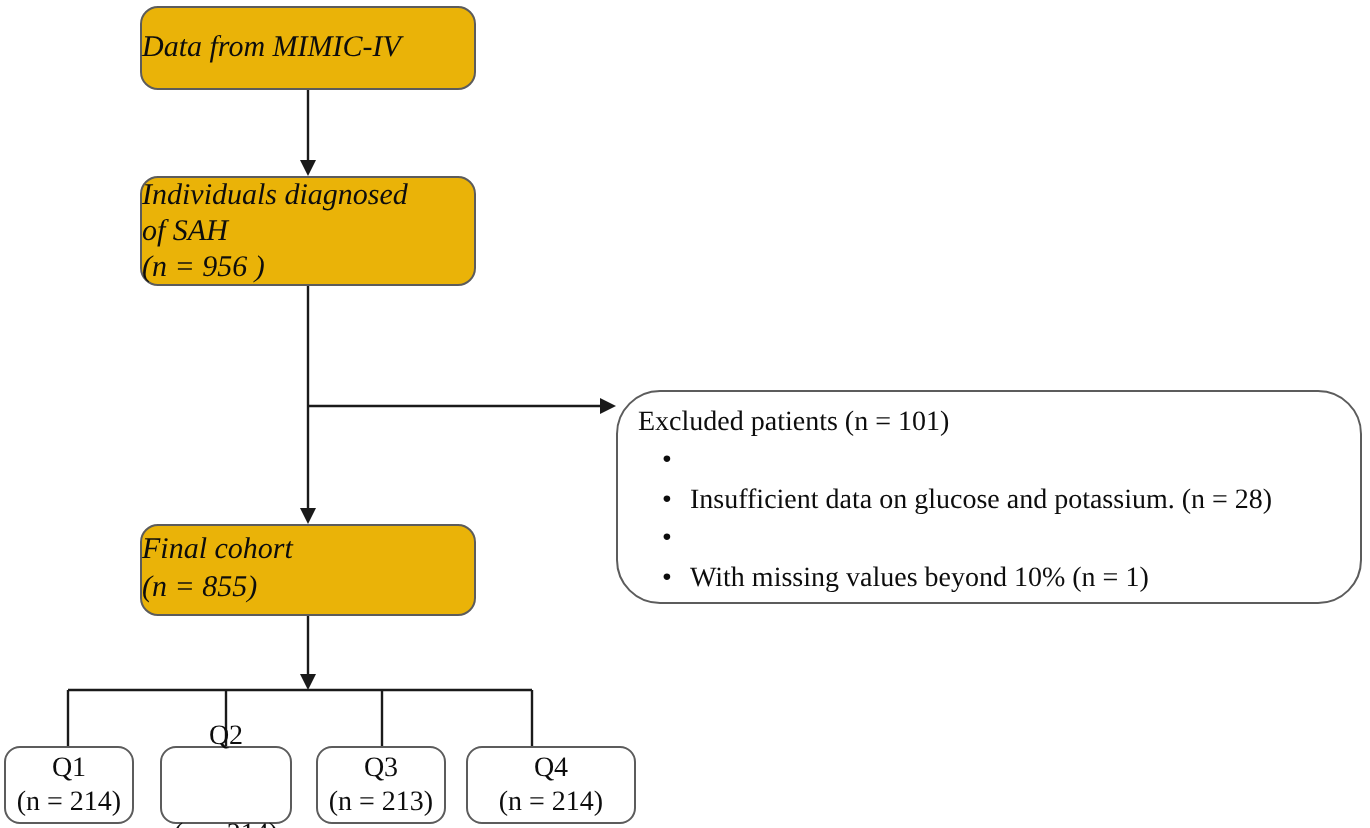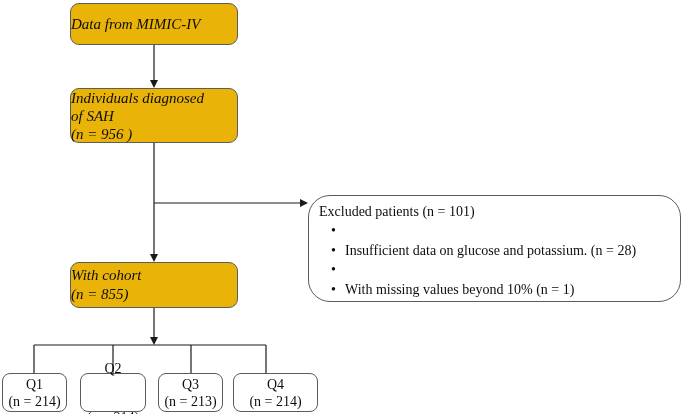--- a/index.html
+++ b/index.html
@@ -152,21 +152,21 @@
         <span class="marker">•</span>
       </li>
       <li>
         <span class="marker">•</span>
         <span>With missing values beyond 10% (n = 1)</span>
       </li>
     </ul>
   </div>
 
   <div class="fbox" id="box-final">
-    <span class="bline">With cohort</span>
+    <span class="bline">Final cohort</span>
     <span class="bline">(n = 855)</span>
   </div>
 
   <div class="qbox" id="box-q1">
     <span class="bline">Q1</span>
     <span class="bline">(n = 214)</span>
   </div>
   <div class="qbox" id="box-q2">
     <span class="bline">Q2</span>
     <span class="bline">(n = 214)</span>

